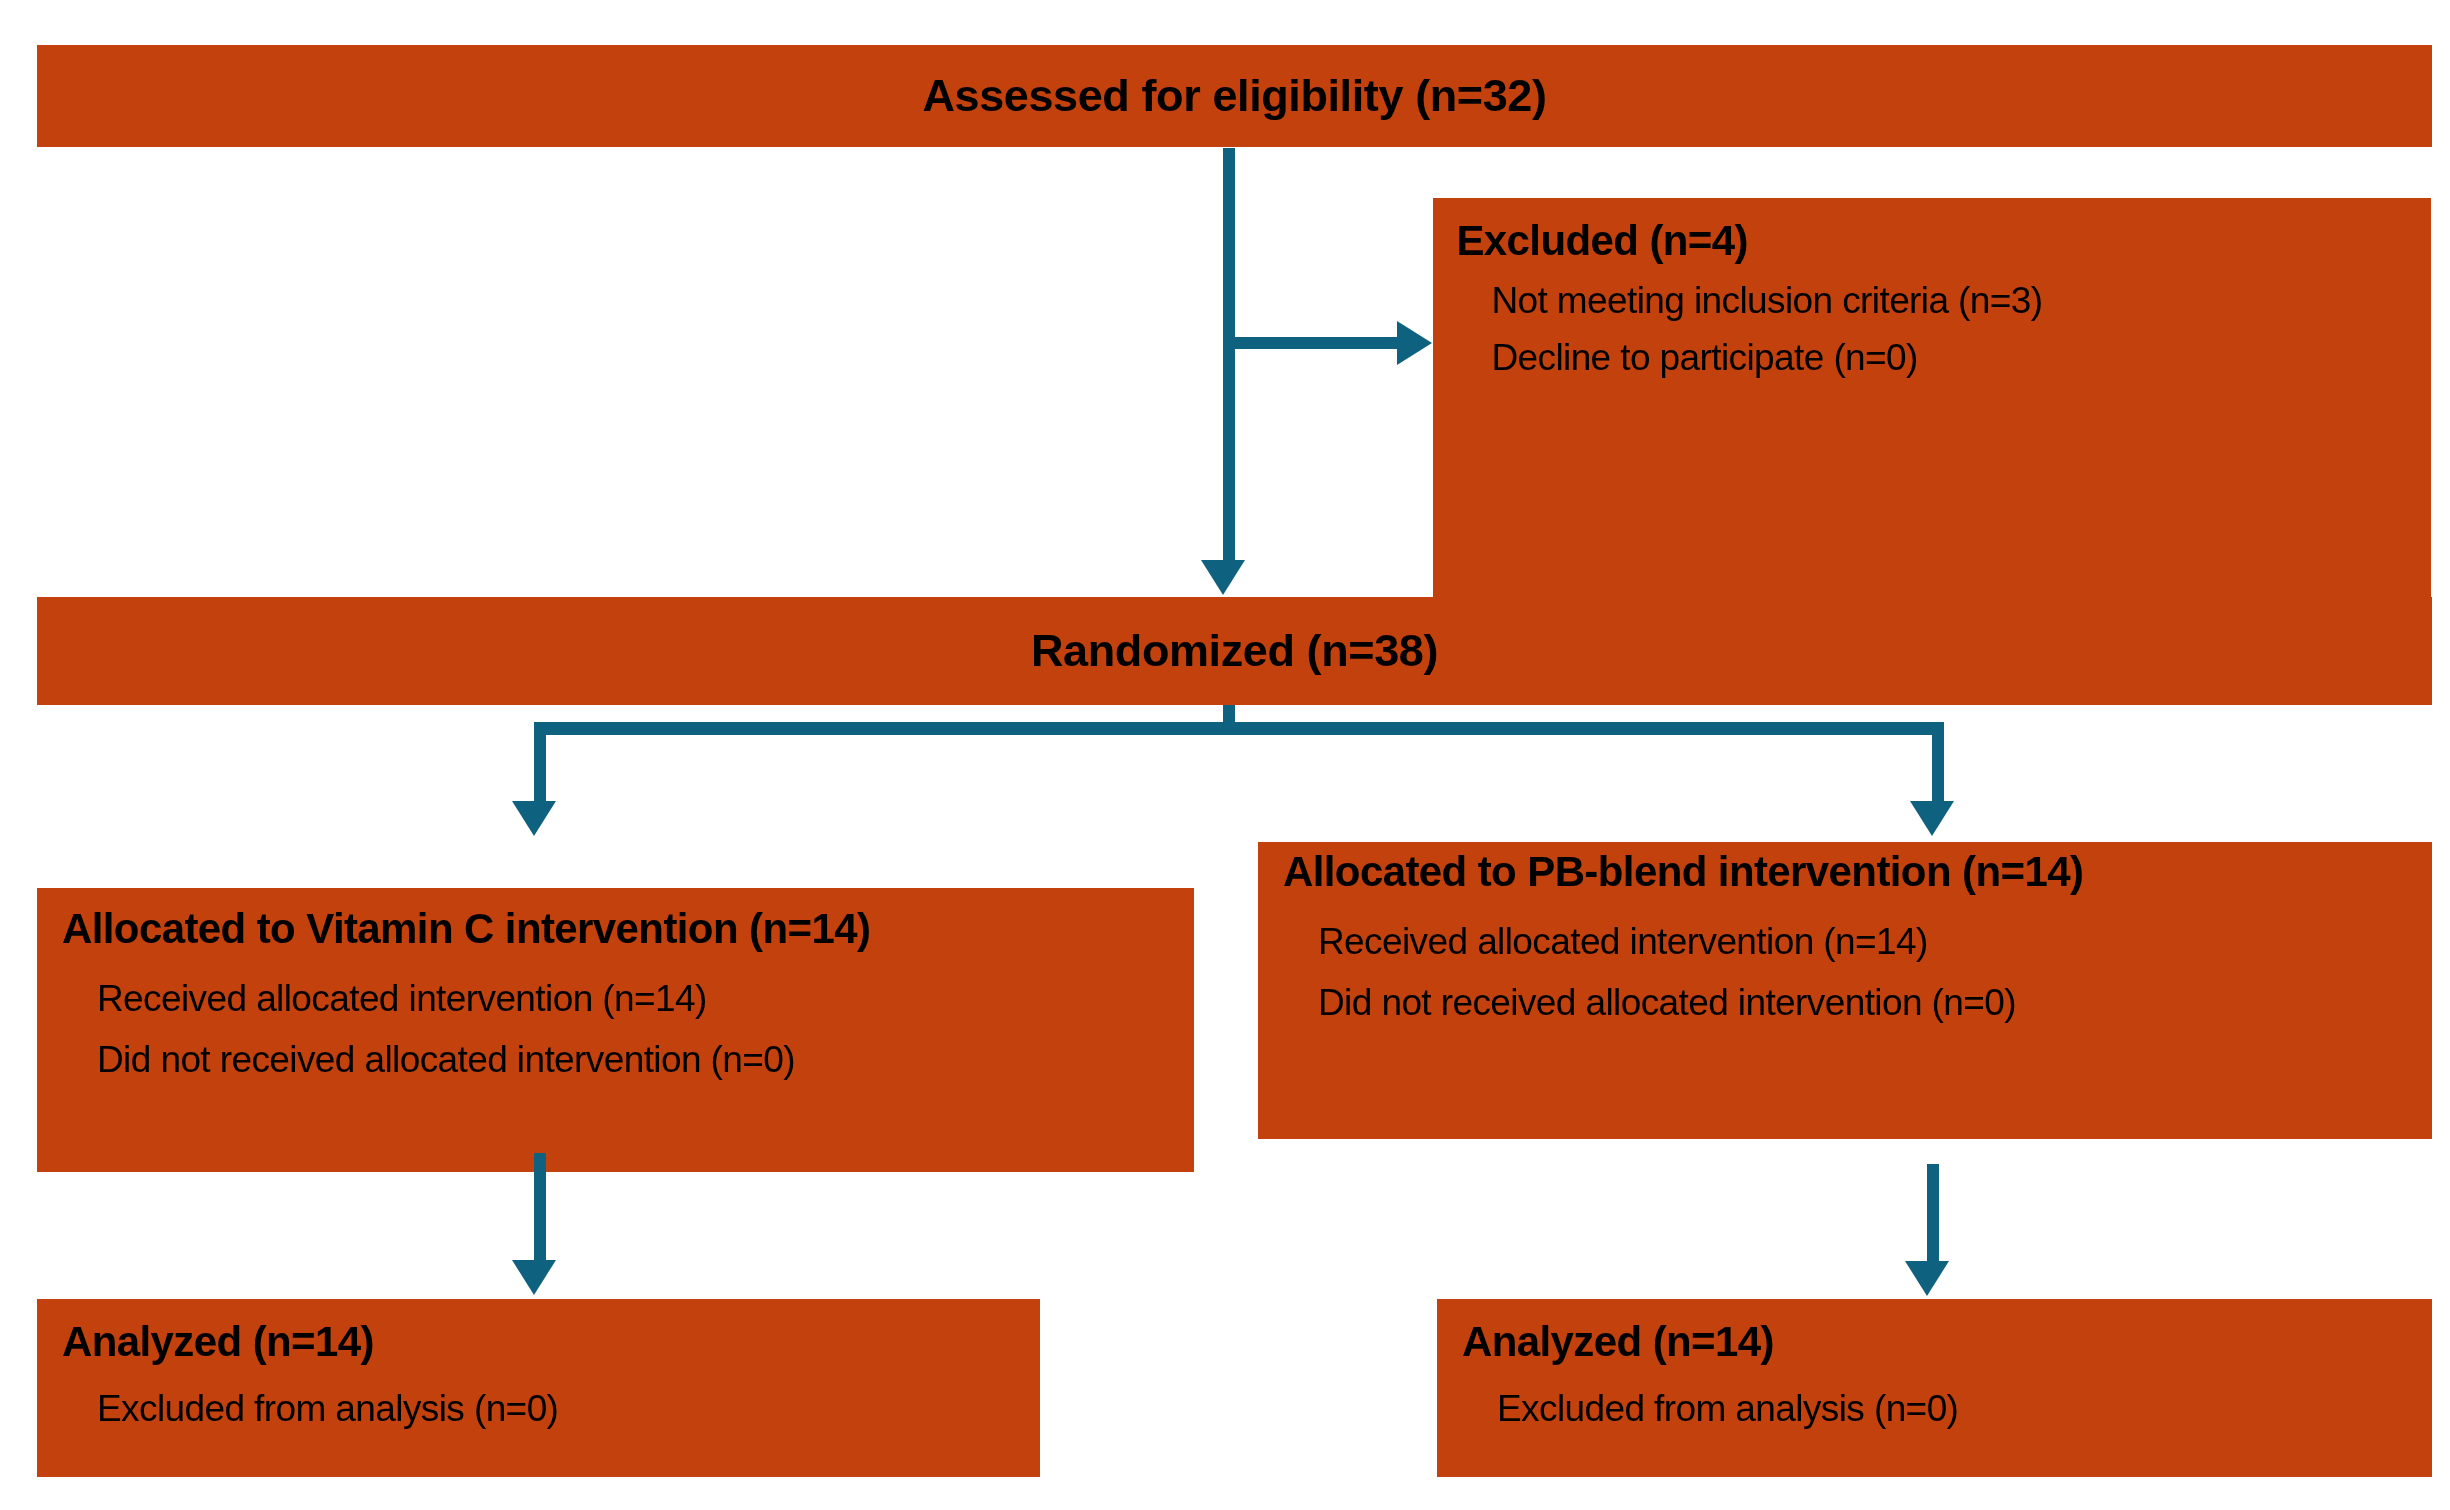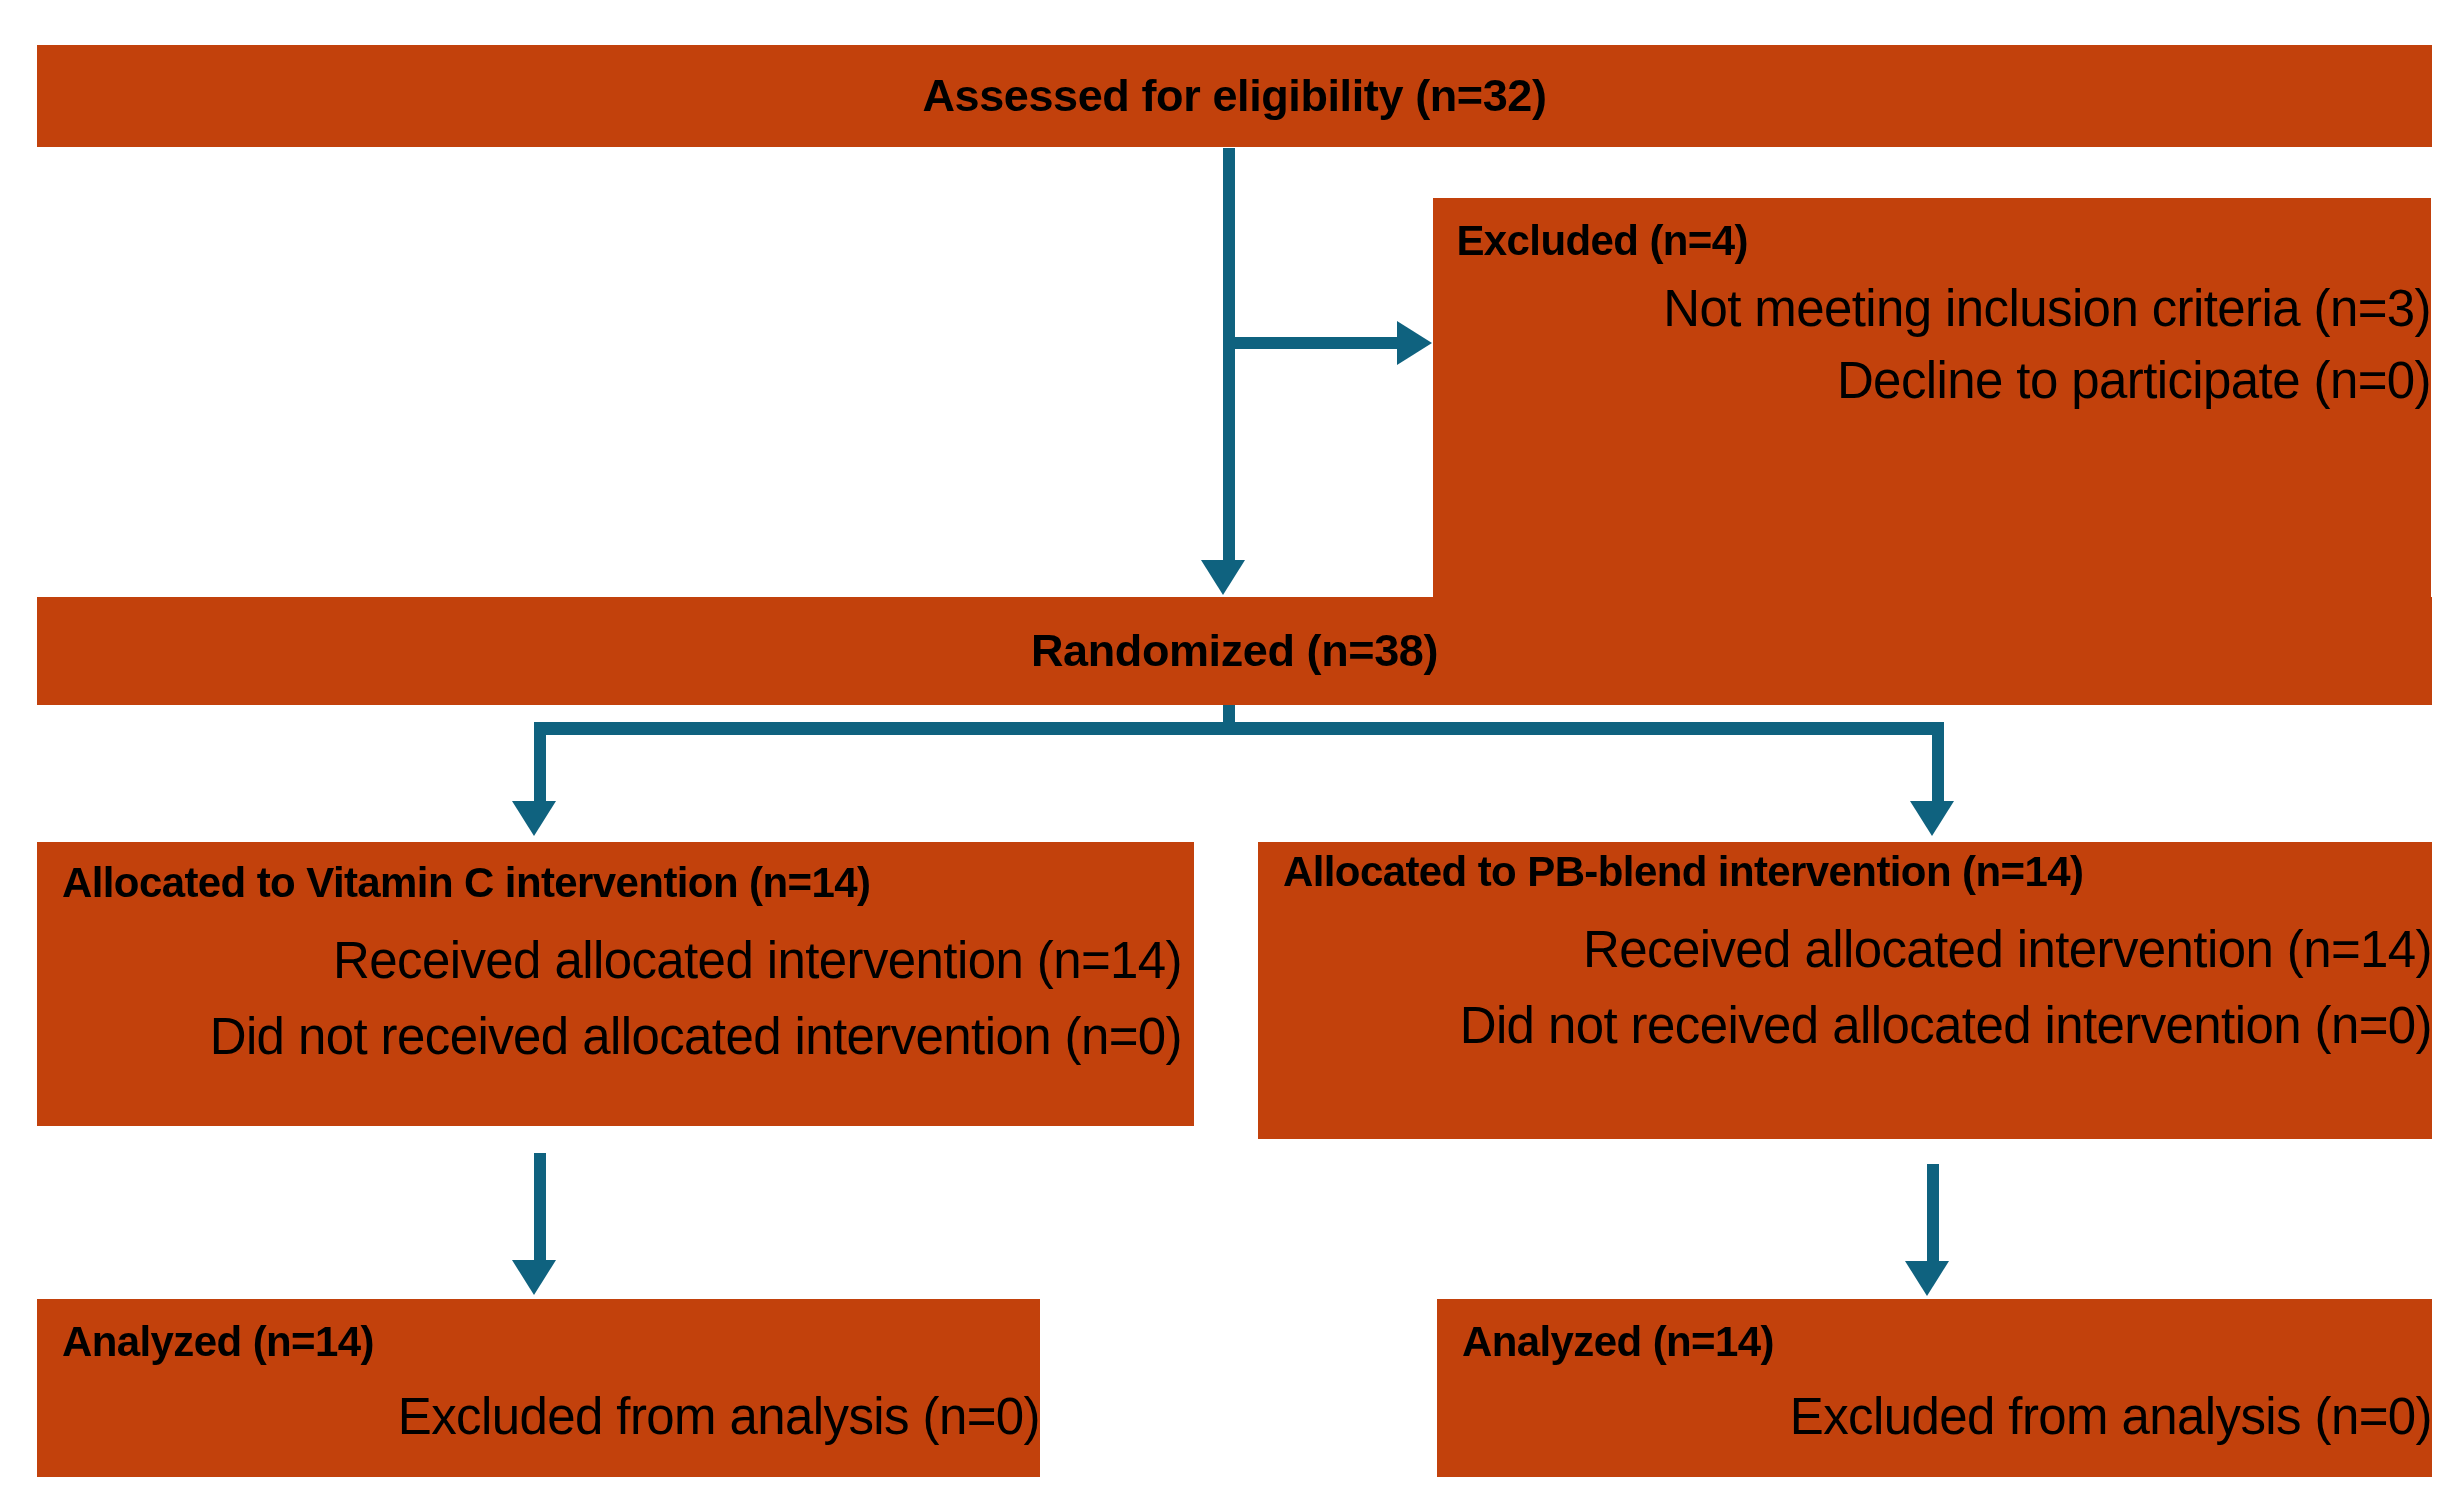--- a/index.html
+++ b/index.html
@@ -38,35 +38,34 @@
   }
   .head-line {
     font-weight: bold;
     font-size: 42px;
     line-height: 1.05;
     letter-spacing: -0.6px;
     white-space: nowrap;
   }
   .sub-line {
     font-weight: normal;
-    font-size: 51px;
+    font-size: 37px;
     line-height: 1.05;
     letter-spacing: -0.6px;
     white-space: nowrap;
-    text-align: right;
   }
   .indent {
     padding-left: 35px;
   }
 
   
   #box-assessed   { left: 37px;   top: 45px;   width: 2395px; height: 102px; }
   #box-excluded   { left: 1433px; top: 198px;  width: 998px; height: 448px; padding: 20.5px 0 0 23.4px; }
   #box-randomized { left: 37px;   top: 597px;  width: 2395px; height: 108px; }
-  #box-alloc-left { left: 37px;   top: 842px; width: 1157px; height: 284px; padding: 19px 12px 0 25px; }
+  #box-alloc-left { left: 37px;   top: 888px; width: 1157px; height: 284px; padding: 19px 12px 0 25px; }
   #box-alloc-right{ left: 1258px; top: 842px; width: 1174px; height: 297px; padding: 8px 0 0 25px; }
   #box-analyzed-left  { left: 37px;   top: 1299px; width: 1003px; height: 178px; padding: 20.5px 0 0 25px; }
   #box-analyzed-right { left: 1437px; top: 1299px; width: 995px; height: 178px; padding: 20.5px 0 0 25px; }
 
   .excl-row-gap { height: 19px; }
 
   
   .conn {
     position: absolute;
     background: #0f627f;

